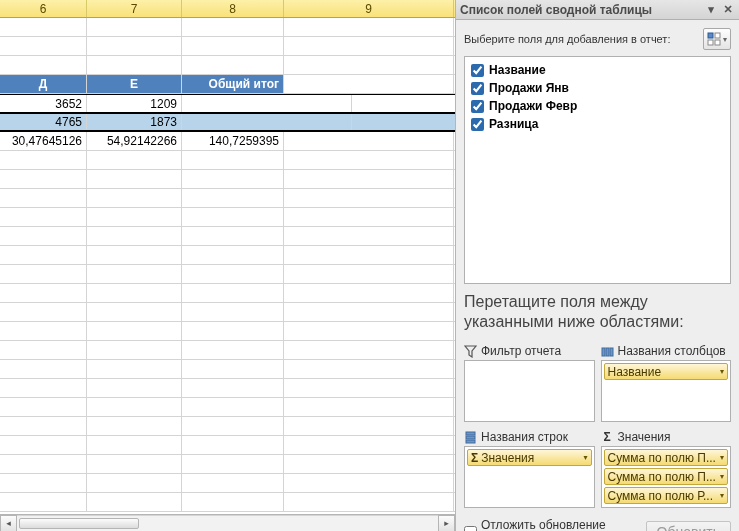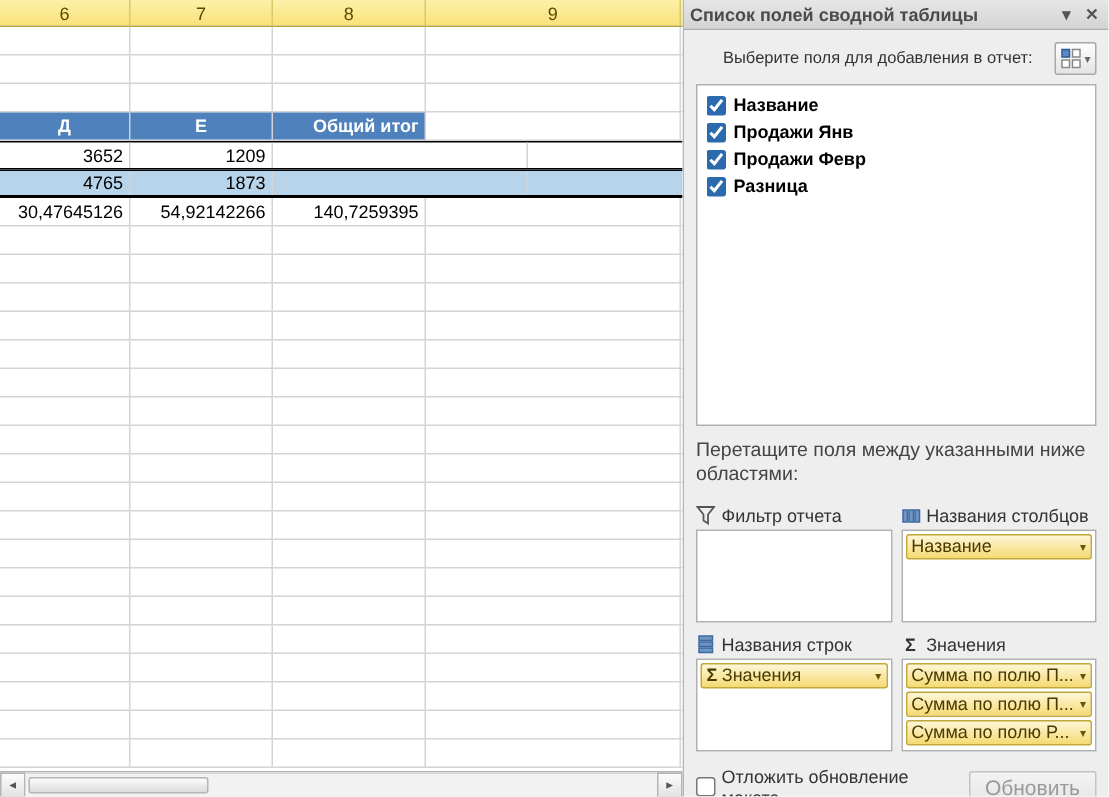--- a/index.html
+++ b/index.html
@@ -36,21 +36,21 @@
   .pane-title .ico { width:14px; height:14px; margin-left:3px; cursor:pointer; display:flex; align-items:center; justify-content:center; font-size:11px; color:#555;}
   .pane-body { flex:1; display:flex; flex-direction:column; padding: 8px 8px 6px 8px; gap:6px; overflow:hidden;}
   .prompt-row { display:flex; align-items:center; gap:6px; }
   .layout-btn { width:28px; height:22px; border:1px solid #a8a8a8; background:linear-gradient(#fefefe,#e4e4e4); display:flex; align-items:center; justify-content:center; font-size:10px; cursor:pointer; border-radius:2px; position:relative;}
   .layout-btn::after { content:"▾"; font-size:8px; margin-left:2px; color:#666;}
   .layout-btn svg { width:14px; height:14px; }
   .field-list { flex: 0 0 228px; background:#fff; border:1px solid #b0b0b0; padding:4px 6px; overflow:auto;}
   .field-item { display:flex; align-items:center; gap:5px; height:18px; }
   .field-item label { font-weight:700; color:#000; }
   .field-item input { width:13px; height:13px; accent-color:#2b6bad; }
-  .drag-hint { font-size:13px; color:#444; line-height:1.25; padding:2px 0 4px 0;}
+  .drag-hint { font-size:16px; color:#444; line-height:1.25; padding:2px 0 4px 0;}
   .areas { display:grid; grid-template-columns: 1fr 1fr; grid-template-rows: auto auto; gap:6px; }
   .area { display:flex; flex-direction:column;justify-content:center; }
   .area-hdr { display:flex; align-items:center; gap:4px; height:18px; color:#333; }
   .area-hdr svg { width:13px; height:13px; }
   .area-box { height:62px; background:#fff; border:1px solid #b0b0b0; padding:2px; display:flex; flex-direction:column; gap:2px; overflow:hidden;}
   .pill { height:17px; background:linear-gradient(#fef6d8,#f5da72); border:1px solid #c2a83a; border-radius:2px; display:flex; align-items:center; padding:0 3px; font-size:11px; color:#4a3a00; cursor:pointer; position:relative; overflow:hidden;}
   .pill .txt { flex:1; white-space:nowrap; overflow:hidden; text-overflow:ellipsis;}
   .pill::after { content:"▾"; font-size:8px; color:#6a5500; margin-left:3px;}
   .footer { display:flex; align-items:center; justify-content:space-between; margin-top:4px; gap:6px;}
   .defer { display:flex; align-items:center; gap:4px; font-size:11px; color:#333;}
@@ -237,21 +237,21 @@
 
   <div class="pane">
     <div class="pane-title">
       <span>Список полей сводной таблицы</span>
       <span class="spacer"></span>
       <span class="ico">▾</span>
       <span class="ico">✕</span>
     </div>
     <div class="pane-body">
       <div class="prompt-row">
-        <span style="flex:1; font-size:11px; color:#333;margin-left:18px;">Выберите поля для добавления в отчет:</span>
+        <span style="flex:1; font-size:11px; color:#333;">Выберите поля для добавления в отчет:</span>
         <div class="layout-btn">
           <svg viewBox="0 0 14 14">
               <rect x="1" y="1" width="5" height="5" fill="#5a8ac6" stroke="#2a5a96"></rect>
               <rect x="8" y="1" width="5" height="5" fill="#fff" stroke="#888"></rect>
               <rect x="1" y="8" width="5" height="5" fill="#fff" stroke="#888"></rect>
               <rect x="8" y="8" width="5" height="5" fill="#fff" stroke="#888"></rect>
             </svg>
         </div>
       </div>
       <div class="field-list">

